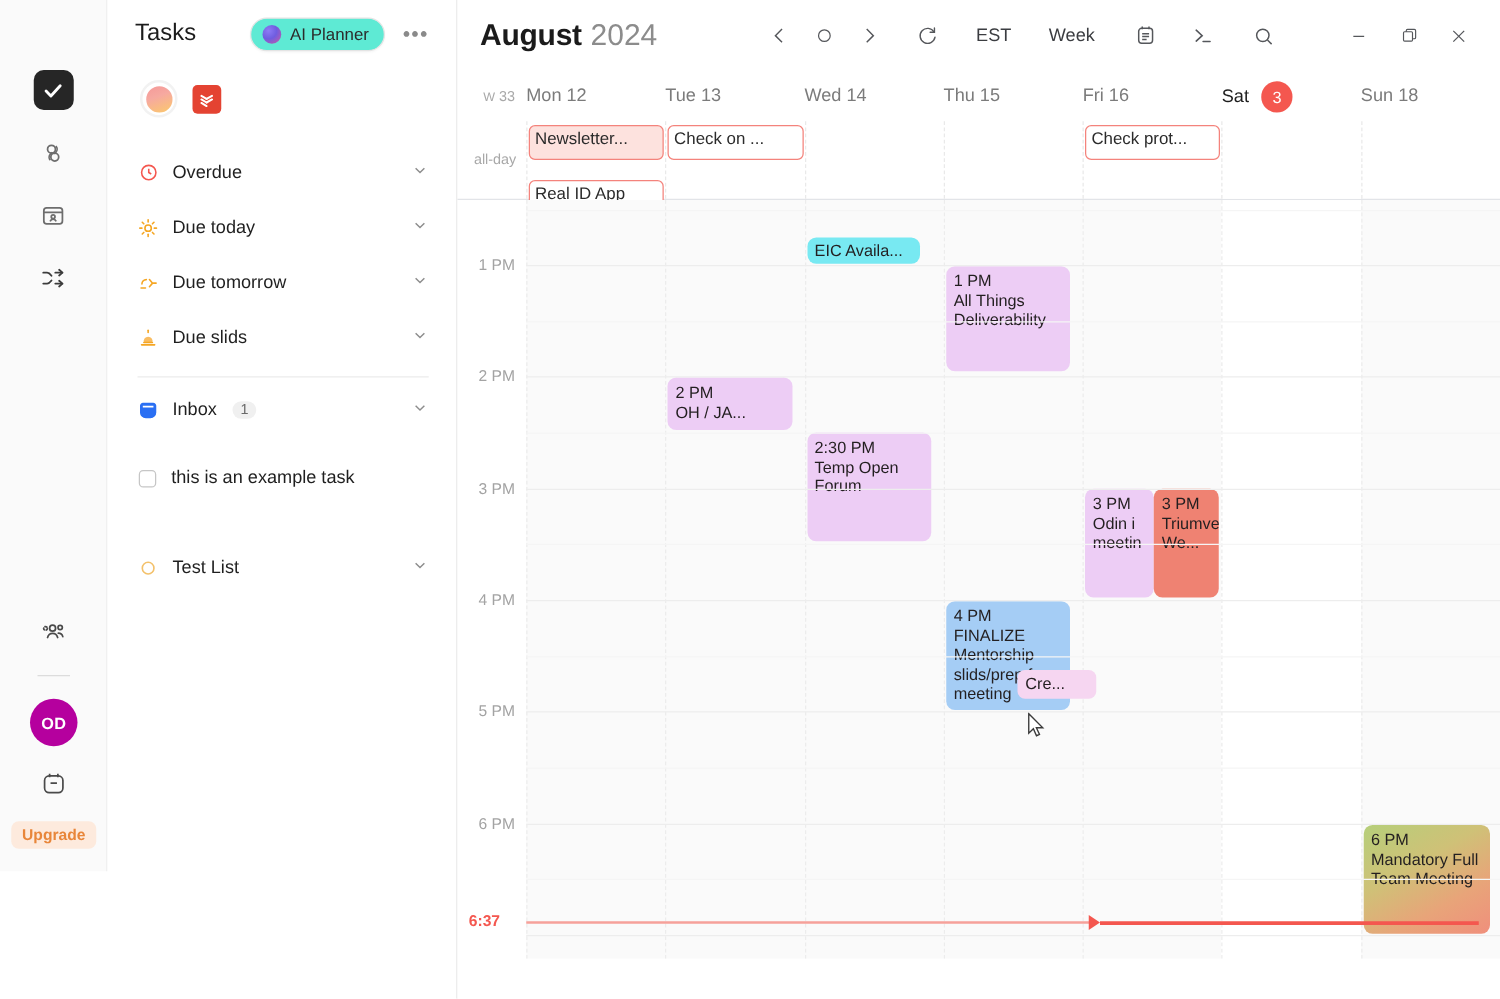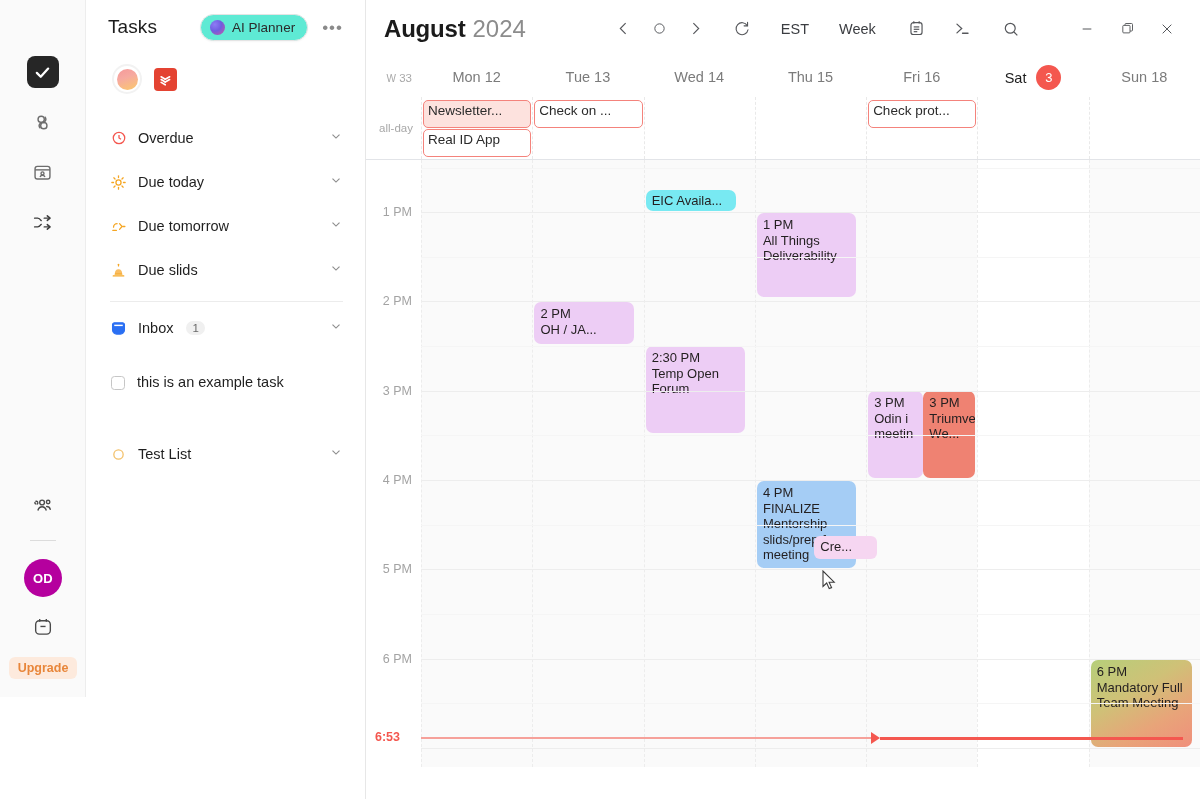--- a/index.html
+++ b/index.html
@@ -124,21 +124,21 @@
 
   
   .dayhead {
     height: 40px; display: flex; align-items: center;
     padding-left: 0; position: relative;
   }
   .gutter { width: 55px; flex: 0 0 55px; text-align: right; padding-right: 9px; }
   .w-num { font-size: 11.5px; color: #a8a8a8; }
   .w-num b { font-weight: 400; font-size: 10px; }
   .daycol-h {
-    flex: 1 1 0; text-align: center;
+    flex: 1 1 0; 
     font-size: 14.5px; color: #7b7b7b; position: relative;
   }
   .daycol-h.today { color: #1d1d1d; }
   .today-pill {
     display: inline-flex; align-items: center; justify-content: center;
     background: #f4574f; color: #fff; border-radius: 50%;
     width: 25px; height: 25px; font-size: 13px; margin-left: 6px;
     vertical-align: middle;
   }
   .daycol-h .dlabel { vertical-align: middle; }
@@ -150,21 +150,21 @@
     height: 63px;
   }
   .allday .gutter {
     display: flex; align-items: center; justify-content: flex-end;
     font-size: 11.5px; color: #a8a8a8; padding-right: 8px;
   }
   .ad-cols { flex: 1 1 auto; display: flex; position: relative; }
   .ad-col { flex: 1 1 0; border-left: 1px dashed #e9e9e9; position: relative; padding: 3px 1px 0 1px; }
   .ad-col.today { background: #fff; }
   .ad-ev {
-    height: 28px; margin-bottom: 1px; border-radius: 5px;
+    height: 28px; margin-bottom: 16px; border-radius: 5px;
     font-size: 13.5px; line-height: 20px; padding: 0 4px;
     white-space: nowrap; overflow: hidden;
     border: 1.2px solid #f4837c;
   }
   .ad-ev.filled { background: #fde2de; color: #2b2b2b; }
   .ad-ev.plain { background: #ffffff; color: #2b2b2b; }
 
   
   .grid-wrap { position: relative; height: 607px; overflow: hidden; }
   .grid { display: flex; position: relative; height: 100%; }
@@ -605,21 +605,21 @@
         <div class="hline" style="top:320px"></div>
         <div class="hline half" style="top:365px"></div>
         <div class="hline" style="top:409px"></div>
         <div class="hline half" style="top:454px"></div>
         <div class="hline" style="top:499px"></div>
         <div class="hline half" style="top:543px"></div>
         <div class="hline" style="top:588px"></div>
       </div>
 
       <div class="now" style="top:578px">
-        <span class="label">6:53</span>
+        <span class="label">6:37</span>
         <span class="bar-light" style="width:456px"></span>
         <span class="arrow" style="left:505px"></span>
         <span class="bar-bold" style="left:514px;width:303px"></span>
       </div>
     </div>
 
     <div class="cursor" style="left:456px;top:570px">
       <svg width="14" height="20" viewBox="0 0 14 20">
         <path d="M1 1 L1 16.5 L4.7 13 L7.2 18.6 L9.6 17.6 L7.1 12.2 L12.2 12.2 Z" fill="#ffffff" stroke="#3b3b3b" stroke-width="1.1"></path>
       </svg>

